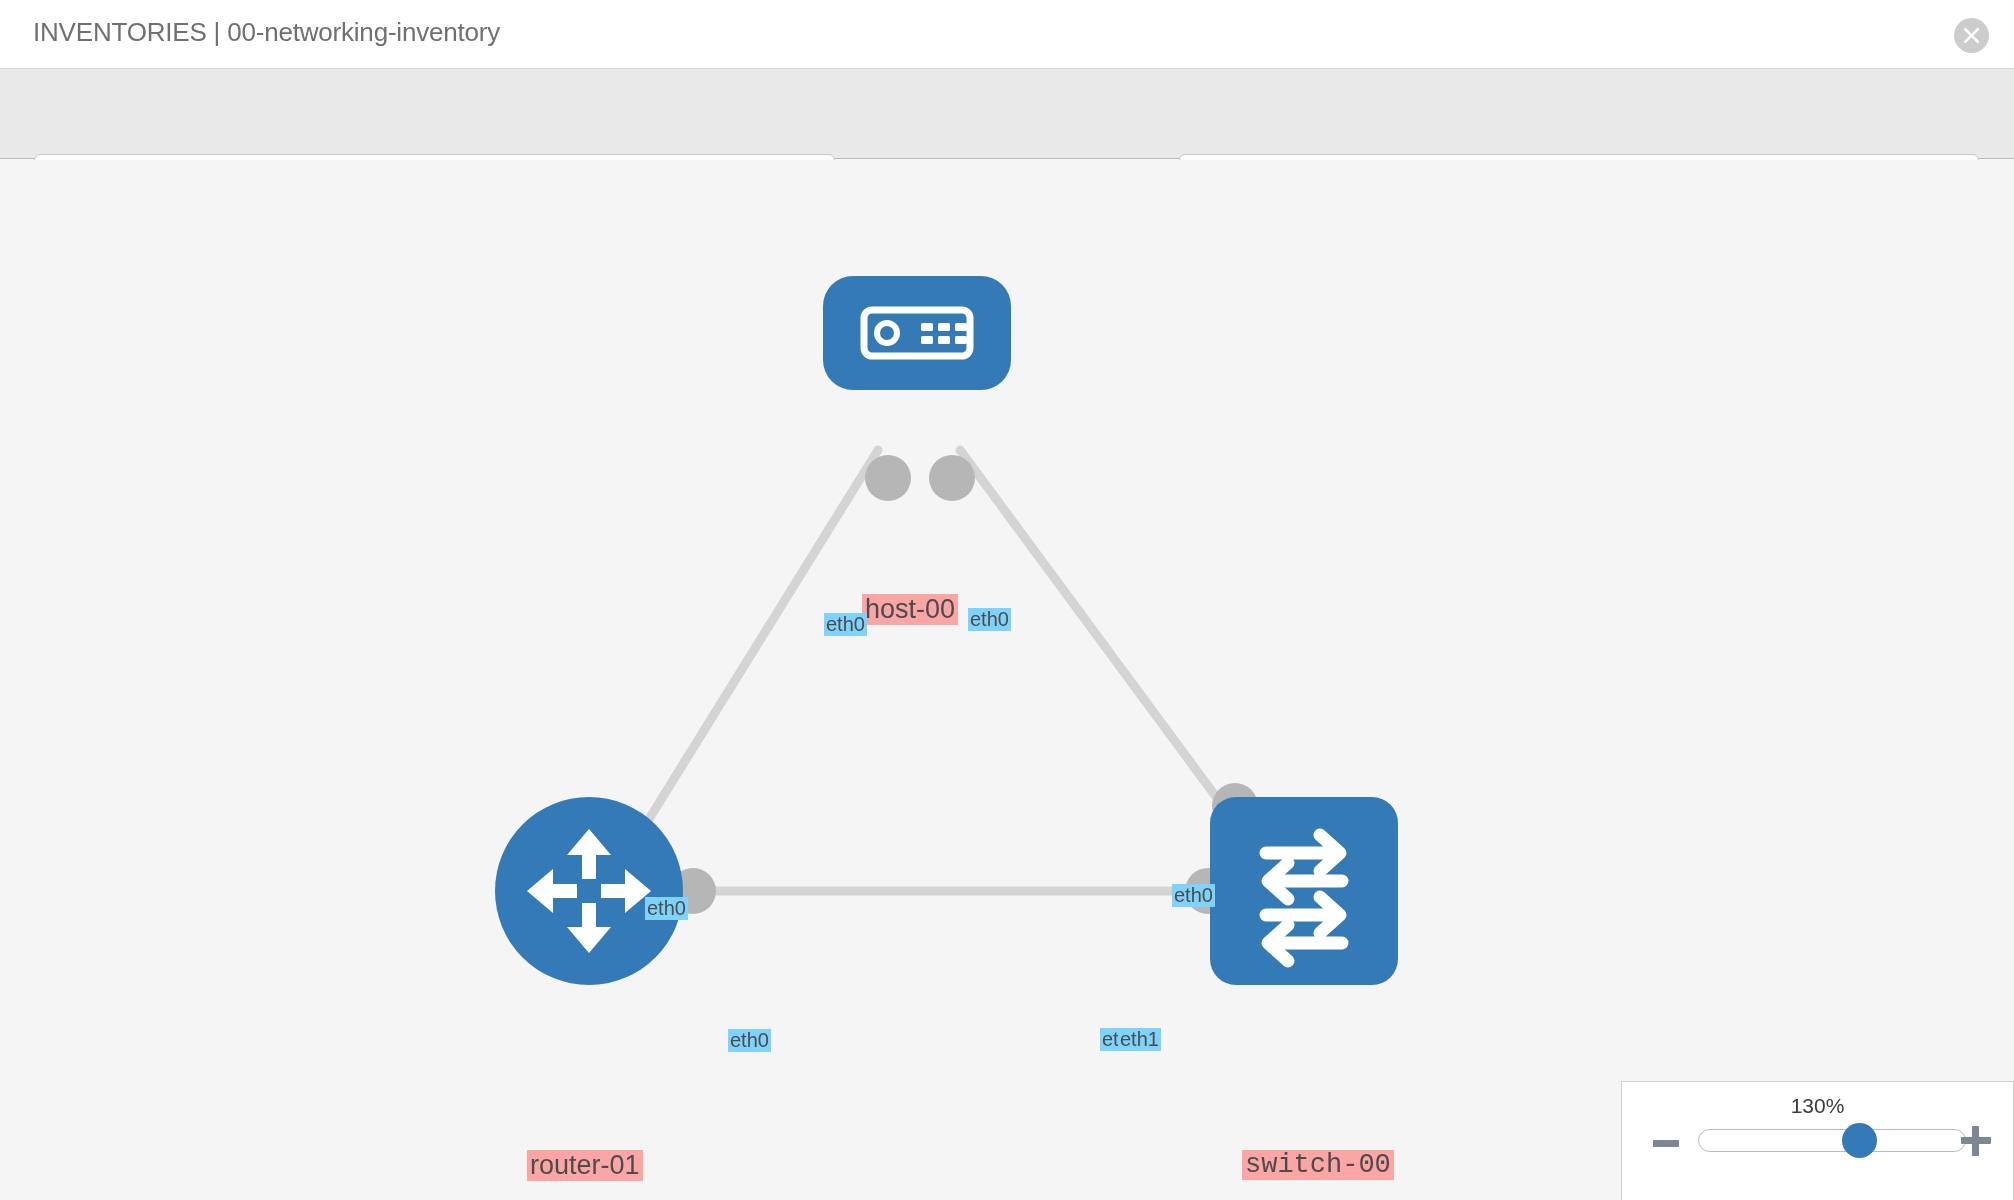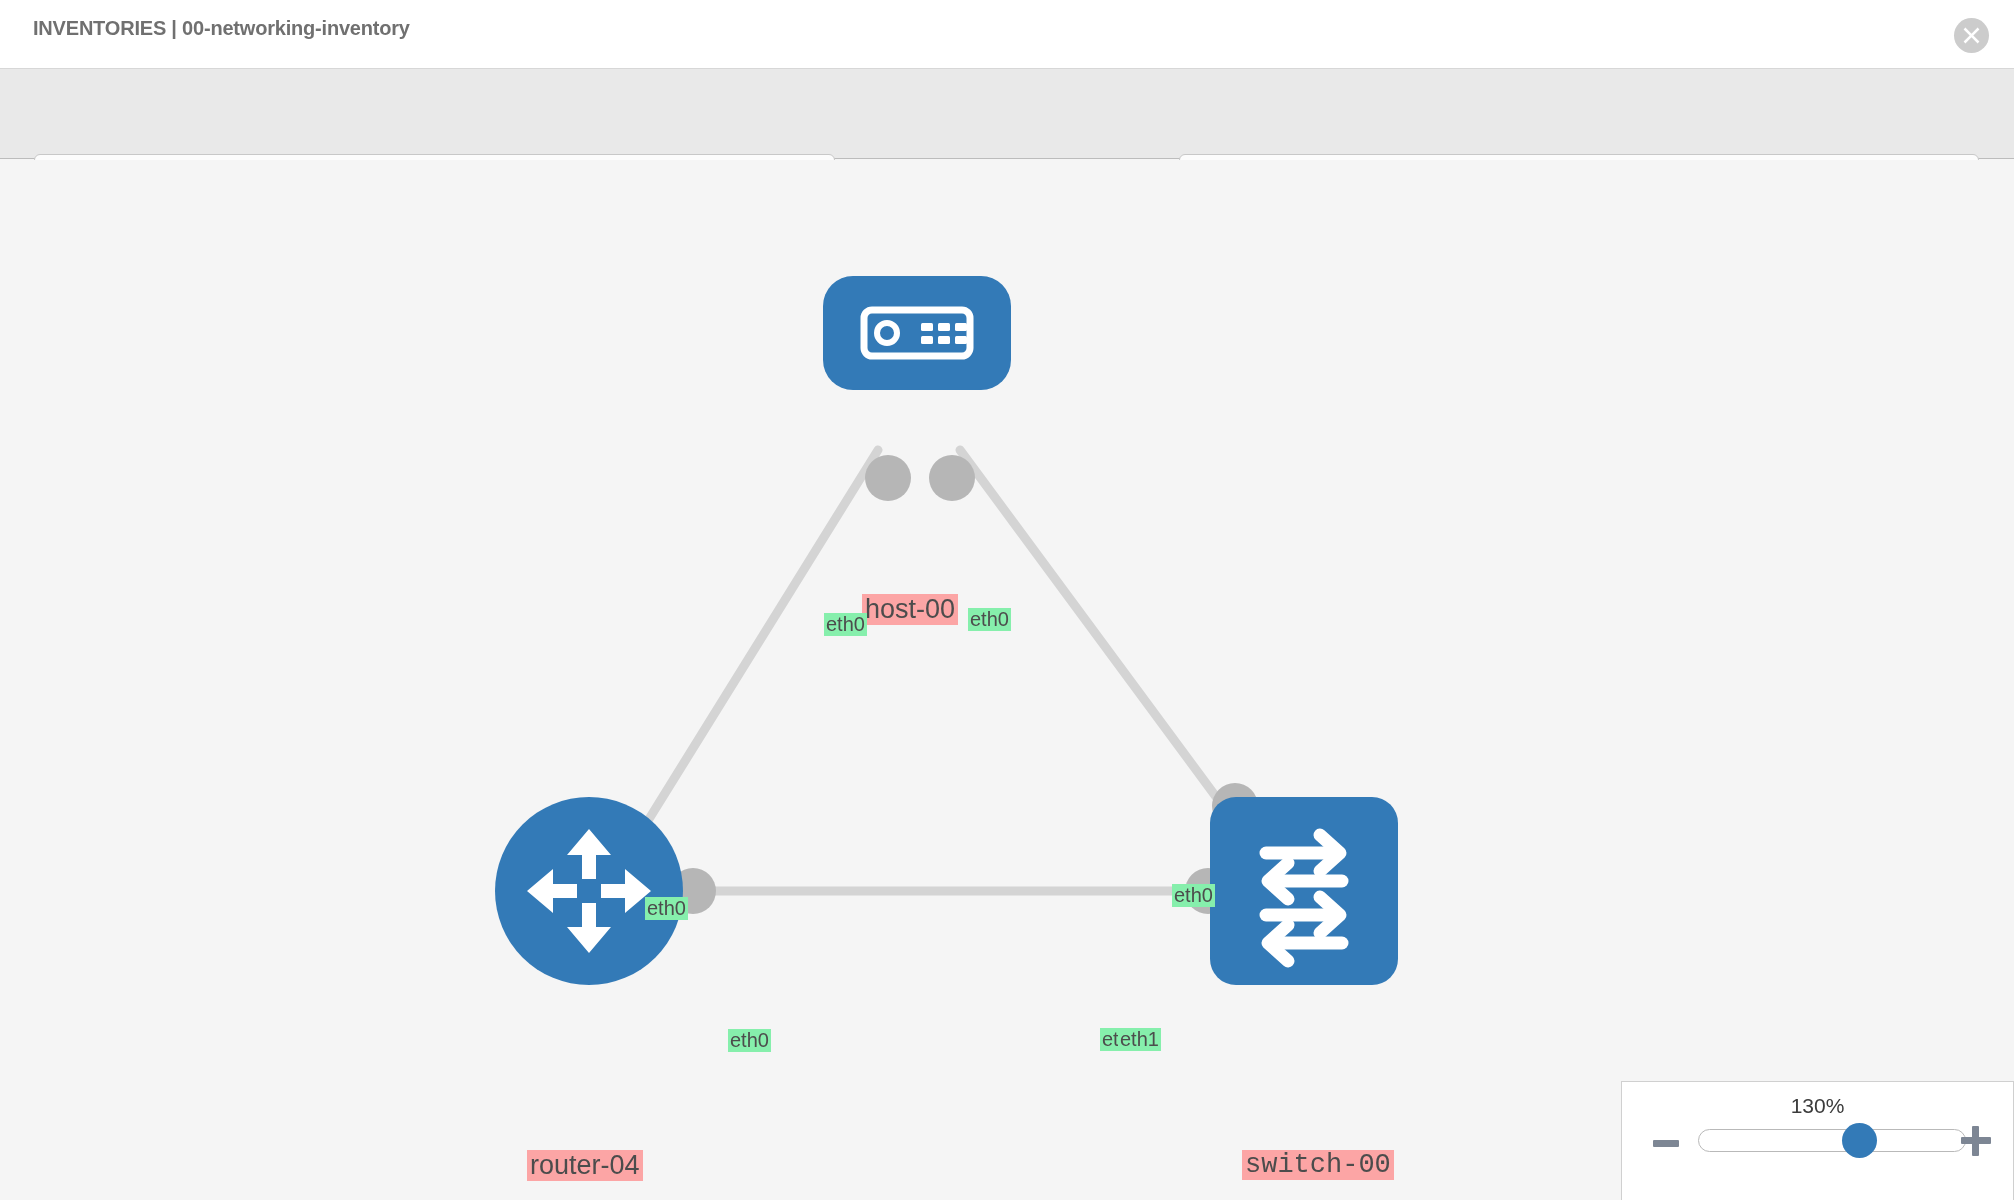--- a/index.html
+++ b/index.html
@@ -12,21 +12,21 @@
   #app { position: relative; width: 2014px; height: 1200px; }
 
   
   #header {
     position: absolute; left: 0; top: 0; width: 2014px; height: 69px;
     background: #ffffff;
     border-bottom: 1px solid #d7d7d7;
   }
   #page-title {
     position: absolute; left: 33px; top: 17px;
-    font-size: 20px; font-weight: bold; color: #707070;
+    font-size: 26px; font-weight: normal; color: #707070;
     letter-spacing: -0.2px; white-space: nowrap;
   }
   #close-btn {
     position: absolute; right: 25px; top: 18px;
     width: 35px; height: 35px; border-radius: 50%;
     background: #cccccc; cursor: pointer;
   }
   #close-btn svg { position: absolute; left: 8px; top: 8px; }
 
   
@@ -84,21 +84,21 @@
   
   .node-label {
     position: absolute;
     font-size: 27px; color: #4c4c4c;
     background: #fca5a5;
     padding: 0 3px; white-space: nowrap;
   }
   .edge-label {
     position: absolute;
     font-size: 20px; color: #4c4c4c;
-    background: #86efac;
+    background: #7dd3fc;
     padding: 0 2px; white-space: nowrap;
   }
 
   .node { position: absolute; cursor: pointer; }
   .node-shape-round { border-radius: 50%; background: #337ab7; }
   .node-shape-rect  { border-radius: 26px; background: #337ab7; }
 
   
   #zoom-panel {
     position: absolute; left: 1621px; top: 1081px;
@@ -232,21 +232,21 @@
           <path d="M78 66 L58 84 L78 102"></path>
           <path d="M56 118 L128 118"></path>
           <path d="M110 100 L130 118 L110 136"></path>
           <path d="M132 146 L60 146"></path>
           <path d="M78 128 L58 146 L78 164"></path>
         </g>
       </svg>
     </div>
 
     <div class="node-label" style="left:862px; top:434px;">host-00</div>
-    <div class="node-label" style="left:527px; top:990px;">router-04</div>
+    <div class="node-label" style="left:527px; top:990px;">router-01</div>
     <div class="node-label" style="left:1242px; top:990px;font-family:Liberation Mono, monospace;">switch-00</div>
 
     <div class="edge-label" style="left:824px;  top:453px;">eth0</div>
     <div class="edge-label" style="left:968px;  top:448px;">eth0</div>
     <div class="edge-label" style="left:645px;  top:737px;">eth0</div>
     <div class="edge-label" style="left:1172px; top:724px;">eth0</div>
     <div class="edge-label" style="left:1100px; top:868px; z-index:1;">eth</div>
     <div class="edge-label" style="left:1118px; top:868px; z-index:2;text-align:center;">eth1</div>
     <div class="edge-label" style="left:728px;  top:869px;">eth0</div>
 

